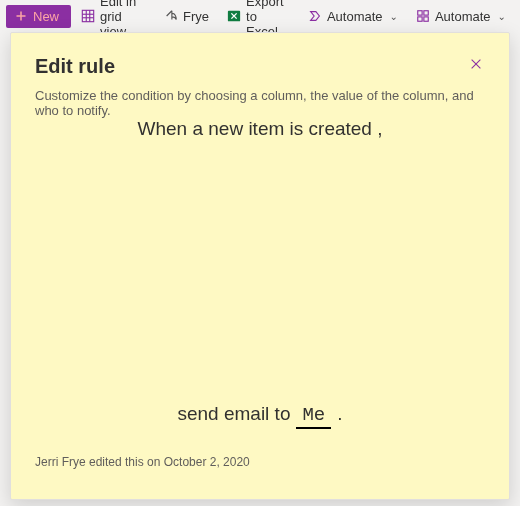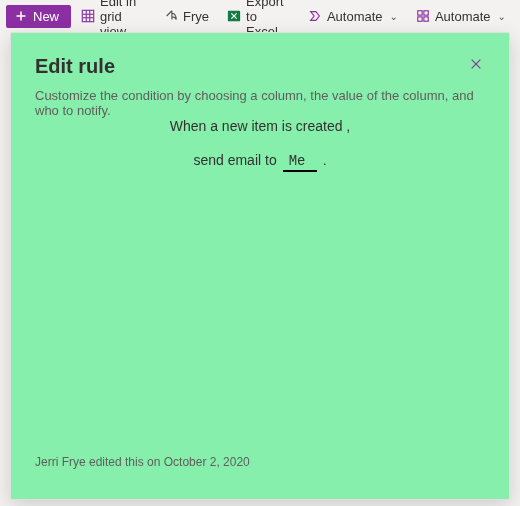--- a/index.html
+++ b/index.html
@@ -25,21 +25,21 @@
     .toolbar .btn {
       display: flex;
       align-items: center;
       gap: 5px;
       padding: 4px 8px;
       cursor: pointer;
       border-radius: 2px;
     }
     .toolbar .new-btn {
       background: #8b2fa2;
-      color: #ffffff;
+      color: #fca5a5;
       padding: 4px 12px 4px 8px;
     }
     .toolbar .icon-sq {
       width: 14px;
       height: 14px;
       display: inline-flex;
       align-items: center;
       justify-content: center;
     }
     .chev {
@@ -47,21 +47,21 @@
       margin-left: 2px;
       color: #555;
     }
     
     .modal {
       position: absolute;
       top: 32px;
       left: 10px;
       right: 10px;
       bottom: 6px;
-      background: #86efac;
+      background: #fef9c3;
       border: 1px solid #e1dfdd;
       box-shadow: 0 6px 20px rgba(0,0,0,0.15);
       border-radius: 2px;
       display: flex;
       flex-direction: column;
       padding: 22px 24px 18px 24px;
     }
     .modal-header {
       display: flex;
       justify-content: space-between;
@@ -83,25 +83,25 @@
     }
     .modal-sub {
       font-size: 13px;
       color: #605e5c;
       margin-top: 10px;
     }
     .rule-body {
       flex: 1;
       display: flex;
       flex-direction: column;
-      justify-content: flex-start;
+      justify-content: space-between;
       align-items: center;
       gap: 18px;
       color: #323130;
-      font-size: 14px;
+      font-size: 19px;
       font-weight: 400;
     }
     .rule-line {
       display: flex;
       align-items: baseline;
       gap: 6px;
     }
     .recipient {
       border-bottom: 2px solid #000000;
       padding: 0 6px 1px 6px;

